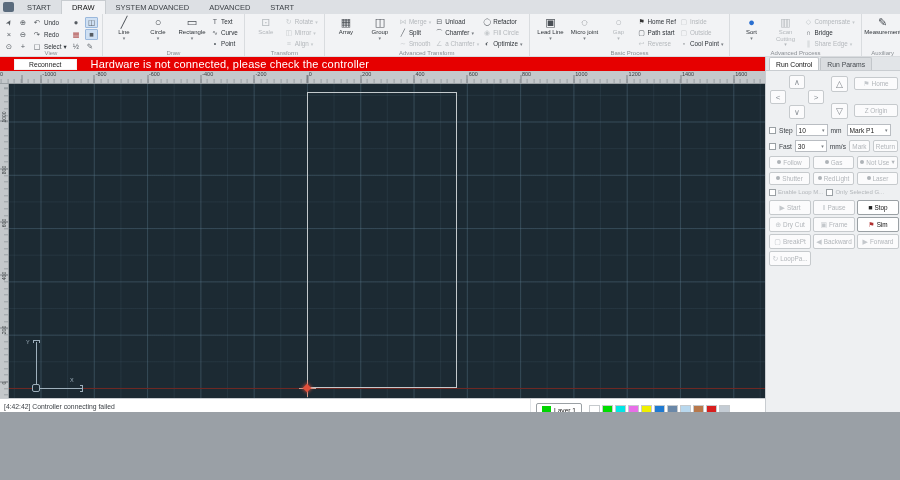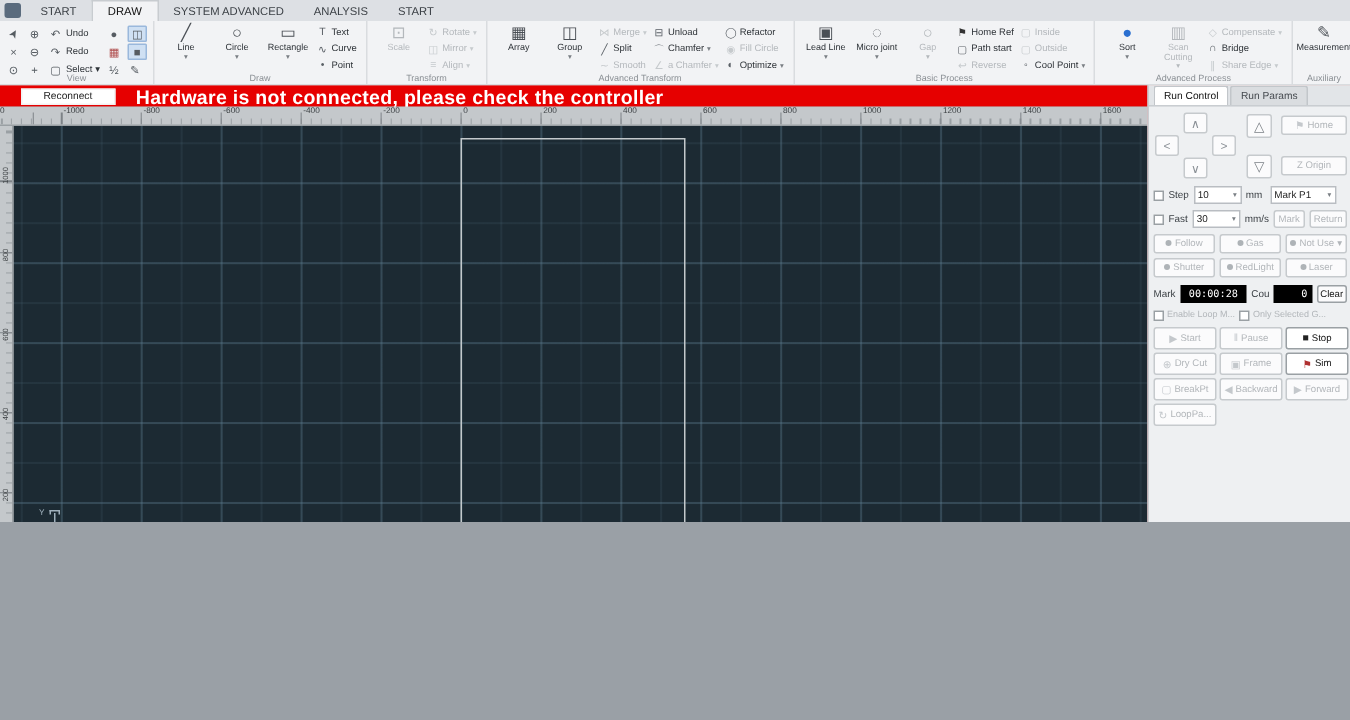--- a/index.html
+++ b/index.html
@@ -1,17 +1,17 @@
 <!DOCTYPE html>
 <html><head>
 <meta charset="utf-8">
 <style>
   html,body{margin:0;padding:0;background:#9aa0a6;}
   *{box-sizing:border-box;}
-  .app{position:relative;width:900px;height:348px;background:#b91c1c;overflow:hidden;
+  .app{position:relative;width:900px;height:412px;background:#6d28d9;overflow:hidden;
        font-family:"Liberation Sans","DejaVu Sans",sans-serif;color:#222;-webkit-font-smoothing:antialiased;}
 
   
   .tabrow{position:absolute;left:0;top:0;width:900px;height:14px;background:#dde0e4;display:flex;align-items:stretch;}
   .applogo{width:11px;height:10px;margin:2px 3px 0 3px;background:#5a6b7d;border-radius:2px;}
   .rtab{display:flex;align-items:center;padding:0 10px;font-size:7.5px;color:#3a3f44;cursor:default;}
   .rtab.active{background:#f2f3f5;color:#111;border:1px solid #c8ccd0;border-bottom:none;}
 
   
   .ribbon{position:absolute;left:0;top:14px;width:900px;height:43px;background:#f2f3f5;display:flex;border-bottom:1px solid #d9dcdf;}
@@ -32,21 +32,21 @@
   .vcell{display:flex;align-items:center;justify-content:flex-start;gap:2px;font-size:6.3px;color:#2e3338;}
   .vcell .sicon{font-size:7.5px;width:10px;text-align:center;color:#565c62;}
   .vcell.activebg{background:#cfe0f3;border:1px solid #9ab8dc;border-radius:1px;justify-content:center;}
   .ic-cursor{display:inline-block;transform:rotate(-60deg);}
   .ic-red{color:#b05050 !important;} .ic-blue{color:#2a6fd0 !important;} .ic-dark{color:#333 !important;}
 
   
   .alertbar{position:absolute;left:0;top:57px;width:765px;height:14px;background:#e60000;display:flex;align-items:center;}
   .reconnect{margin-left:14px;height:11px;background:#fff;border:1px solid #f2f2f2;font-size:6.8px;color:#222;
              padding:0 14px;display:flex;align-items:center;font-family:inherit;}
-  .alertmsg{margin-left:14px;color:#fff;font-size:13px;font-weight:bold;letter-spacing:.2px;}
+  .alertmsg{margin-left:14px;color:#fff;font-size:11px;font-weight:normal;letter-spacing:.2px;}
 
   
   .ruler-top{position:absolute;left:0;top:71px;width:765px;height:13px;background:#c4c8cb;border-bottom:1px solid #9aa0a4;overflow:hidden;}
   .rt-minor{position:absolute;left:0;right:0;bottom:0;height:4px;background:repeating-linear-gradient(90deg,#9aa0a4 0 1px,transparent 1px 6.66px);background-position-x:0.6px;}
   .rt-major{position:absolute;left:0;right:0;bottom:0;height:8px;background:repeating-linear-gradient(90deg,#7d8287 0 1px,transparent 1px 53.3px);background-position-x:40.5px;}
   .rt-label{position:absolute;top:0px;font-size:5.5px;color:#3c4043;white-space:nowrap;}
   .ruler-left{position:absolute;left:0;top:0;width:9px;height:314px;background:#c4c8cb;border-right:1px solid #9aa0a4;overflow:hidden;z-index:5;}
   .rl-minor{position:absolute;top:0;bottom:0;right:0;width:4px;background:repeating-linear-gradient(0deg,#9aa0a4 0 1px,transparent 1px 6.66px);background-position-y:4.3px;}
   .rl-major{position:absolute;top:0;bottom:0;right:0;width:8px;background:repeating-linear-gradient(0deg,#7d8287 0 1px,transparent 1px 53.3px);background-position-y:37.5px;}
   .rl-label{position:absolute;left:-4px;font-size:5px;color:#3c4043;transform:rotate(-90deg);transform-origin:center;width:16px;text-align:center;}
@@ -131,21 +131,21 @@
 <body>
 
 <div class="app">
 
   <div class="tabrow">
     <div class="applogo"></div>
     <div id="ribbon-tabs" style="display:flex;">
         <div class="rtab">START</div>
         <div class="rtab active">DRAW</div>
         <div class="rtab">SYSTEM ADVANCED</div>
-        <div class="rtab">ANALYSIS</div>
+        <div class="rtab">ADVANCED</div>
         <div class="rtab">START</div>
       </div>
   </div>
 
   <div class="ribbon" id="ribbon-groups">
       <div class="grp">
         <div class="vgrid">
           <div class="vcell">
             <span class="sicon ic-cursor">➤</span>
           </div>
@@ -536,27 +536,20 @@
               <span class="tdot"></span>
               <span>RedLight</span>
             </button>
             <button class="pbtn dis togglebtn">
               <span class="tdot"></span>
               <span>Laser</span>
             </button>
           </div>
         </div>
 
-      <div class="rrow" style="margin-top:4px;">
-        <span>Mark</span>
-        <span class="lcd" style="width:48px;justify-content:center;">00:00:28</span>
-        <span>Cou</span>
-        <span class="lcd" style="width:27px;justify-content:flex-end;">0</span>
-        <button class="pbtn" style="width:21px;height:12px;color:#111;border-color:#9aa0a4;">Clear</button>
-      </div>
 
       <div class="rrow" style="height:10px;" id="loopchecks">
           <span class="chklbl">
             <span class="cb"></span>
             <span>Enable Loop M...</span>
           </span>
           <span class="chklbl">
             <span class="cb"></span>
             <span>Only Selected G...</span>
           </span>

